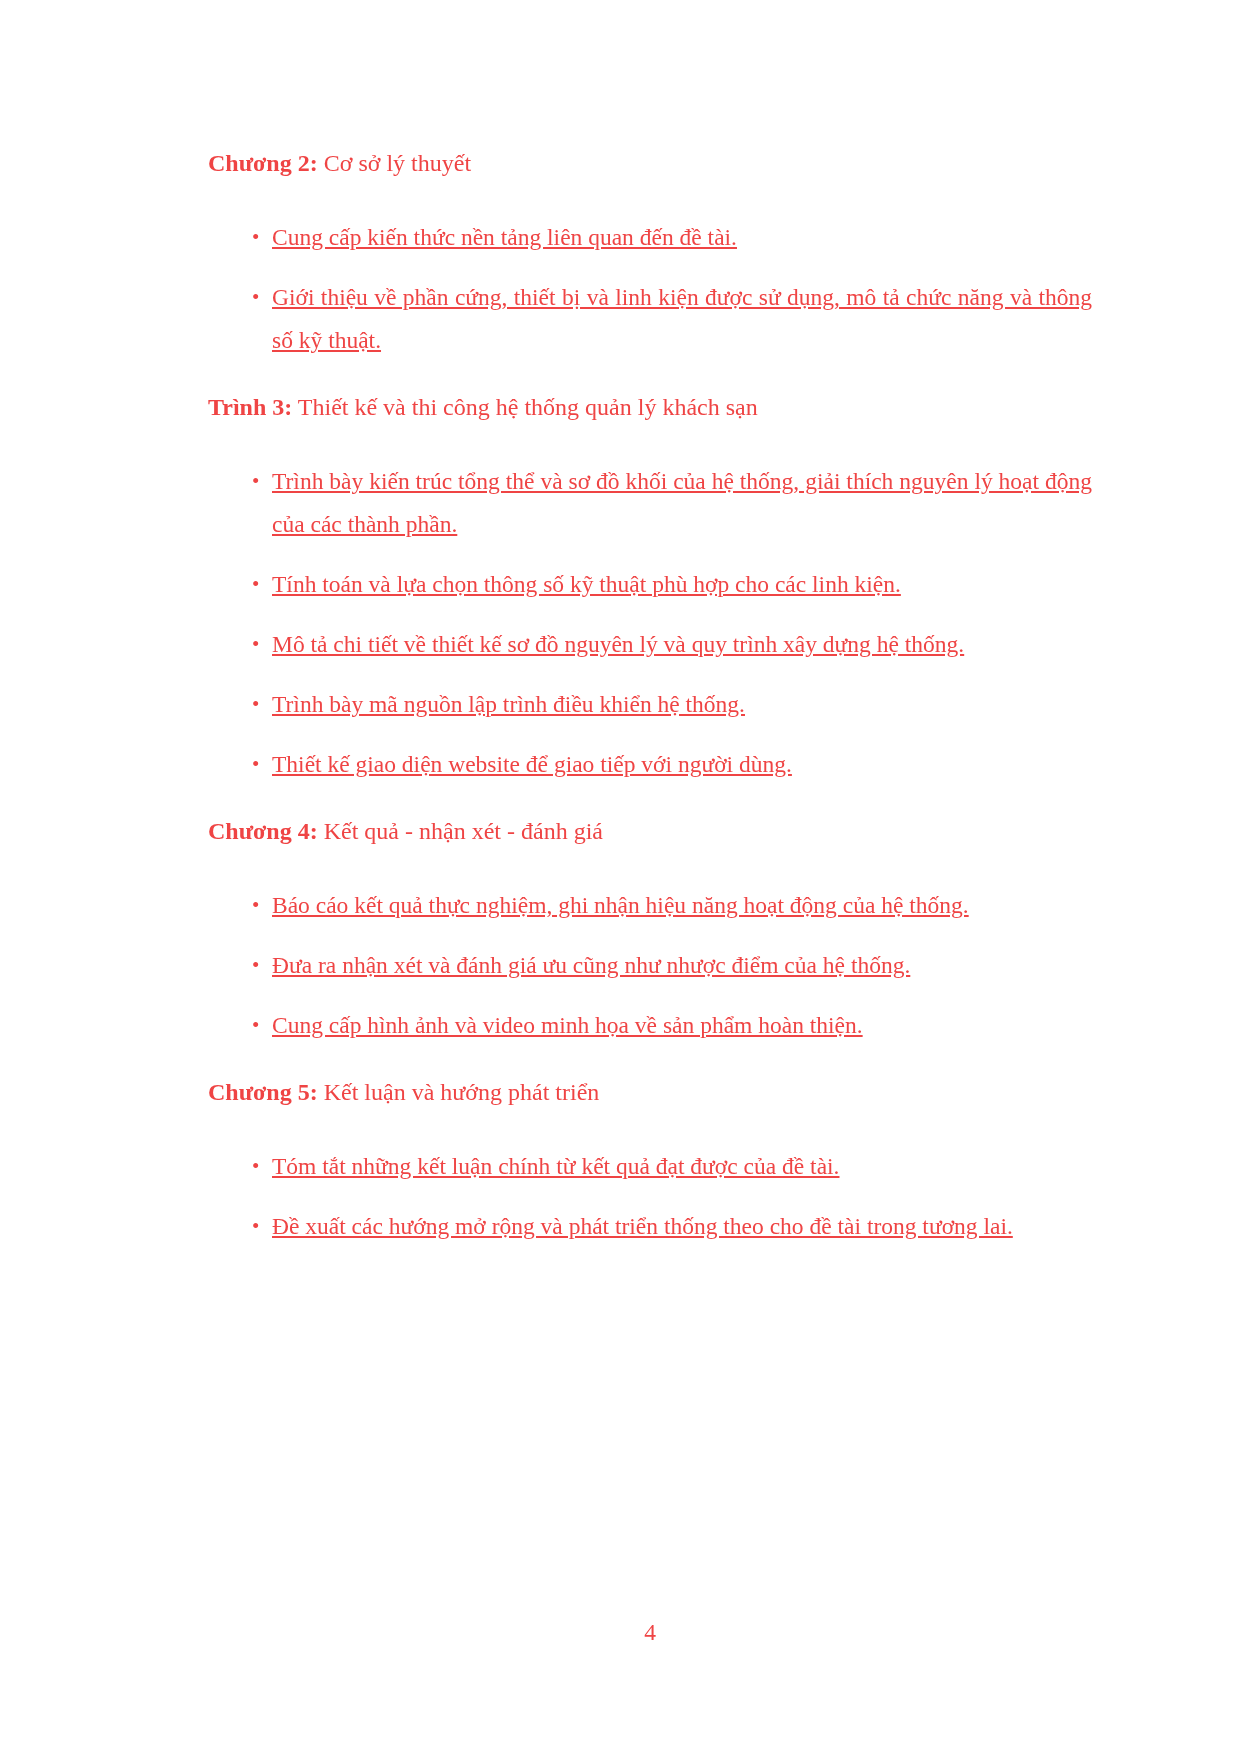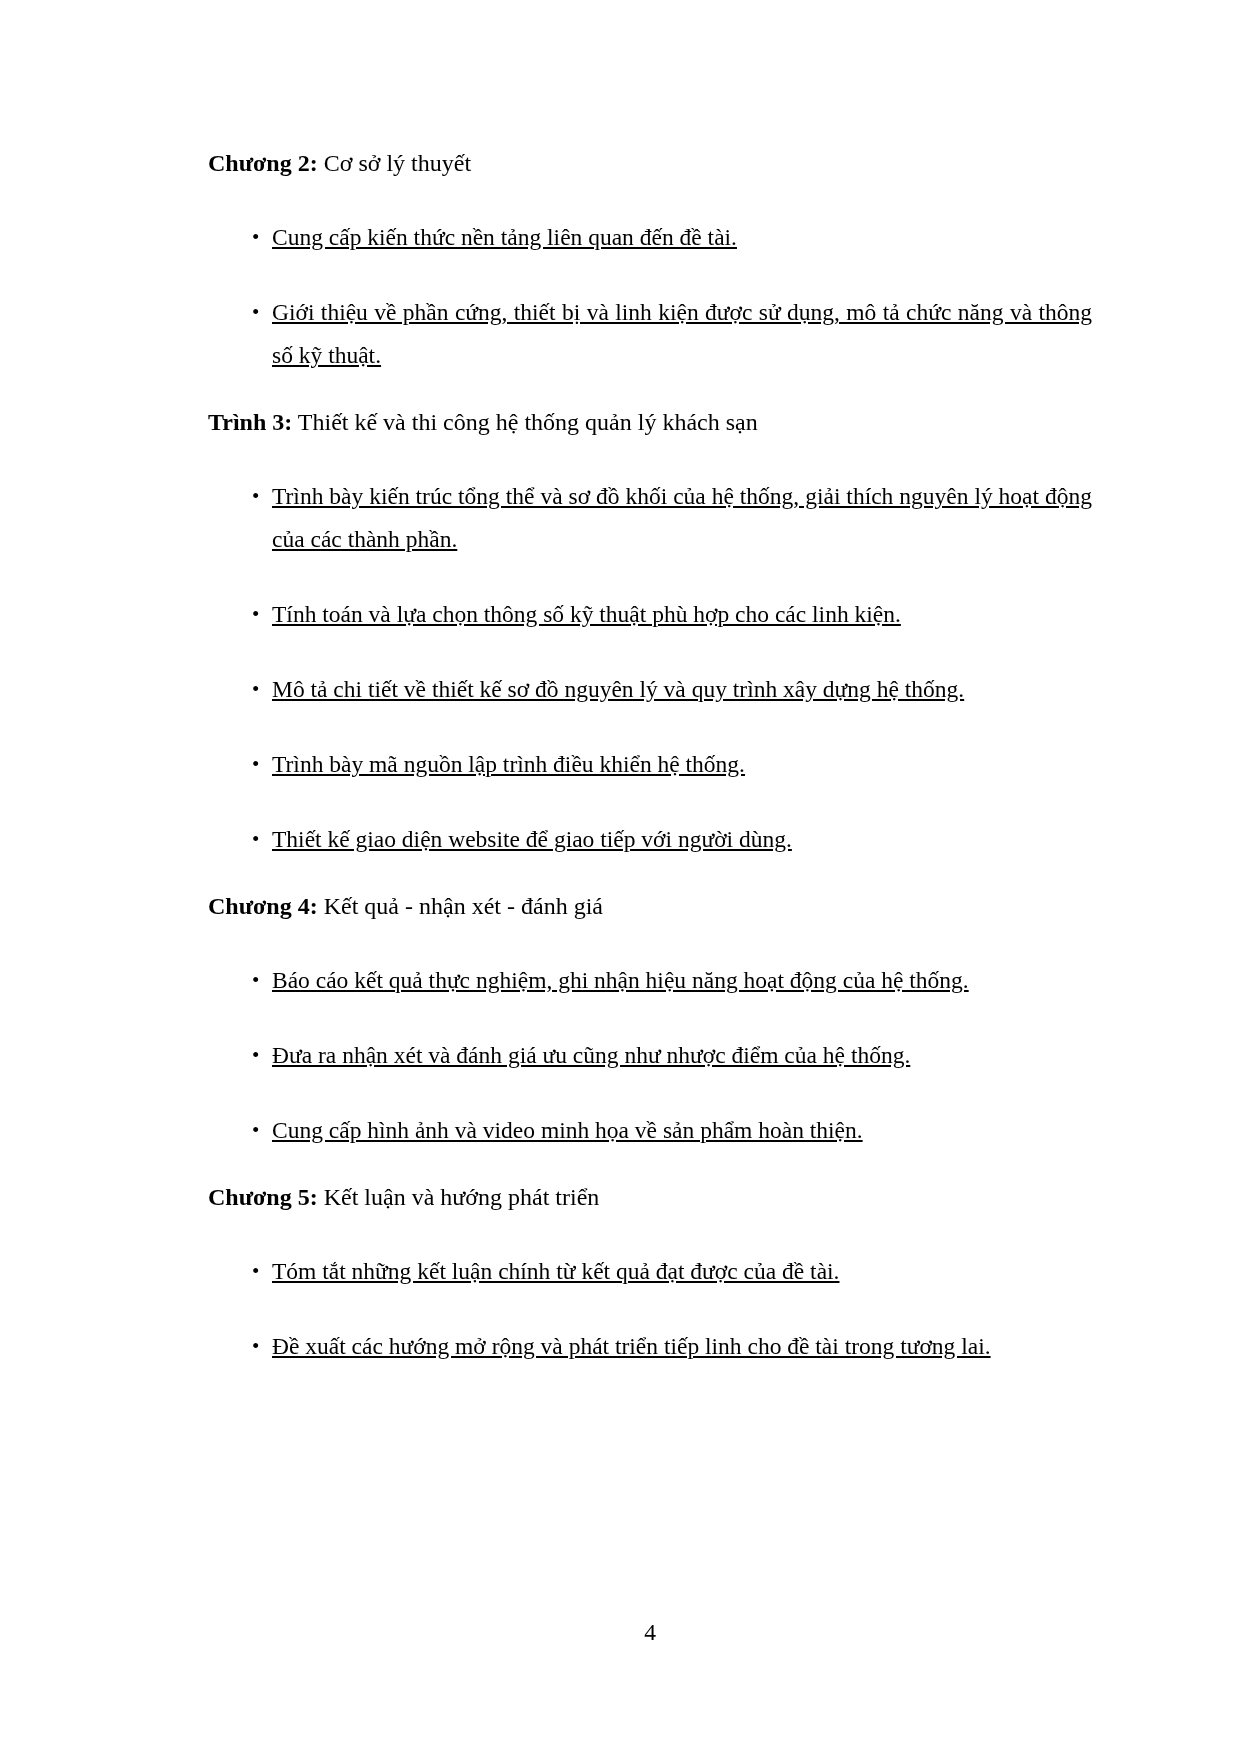--- a/index.html
+++ b/index.html
@@ -5,21 +5,21 @@
   html, body {
     margin: 0;
     padding: 0;
     background: #ffffff;
   }
   .page {
     position: relative;
     width: 1240px;
     height: 1754px;
     background: #ffffff;
-    color: #000000;
+    color: #ef4444;
     font-family: "Liberation Serif", "DejaVu Serif", serif;
     overflow: hidden;
   }
   .content {
     position: absolute;
     top: 142px;
     left: 208px;
     width: 884px;
   }
   .chapter-heading {
@@ -39,21 +39,21 @@
     margin: 0;
     padding: 0;
     text-decoration: underline;
   }
   .bullet {
     position: relative;
     padding-left: 64px;
     font-size: 23.5px;
     line-height: 43px;
     text-align: justify;
-    margin-top: 32px;
+    margin-top: 17px;
   }
   .bullet:first-child {
     margin-top: 31px;
   }
   .bullet::before {
     content: "\2022";
     position: absolute;
     left: 44px;
     top: 0;
     font-size: 21px;
@@ -107,18 +107,18 @@
 
   <li class="bullet"><span class="bullet-text">Cung cấp hình ảnh và video minh họa về sản phẩm hoàn thiện.</span></li>
 </ul>
   </section>
 
   <section class="chapter">
     <h3 class="chapter-heading"><strong class="chapter-label">Chương 5:</strong> <span class="chapter-title">Kết luận và hướng phát triển</span></h3>
     <ul class="bullets">
   <li class="bullet"><span class="bullet-text">Tóm tắt những kết luận chính từ kết quả đạt được của đề tài.</span></li>
 
-  <li class="bullet"><span class="bullet-text">Đề xuất các hướng mở rộng và phát triển tiếp linh cho đề tài trong tương lai.</span></li>
+  <li class="bullet"><span class="bullet-text">Đề xuất các hướng mở rộng và phát triển thống theo cho đề tài trong tương lai.</span></li>
 </ul>
   </section>
 </main>
   <div class="page-number">4</div>
 </div>
 
 </body></html>

